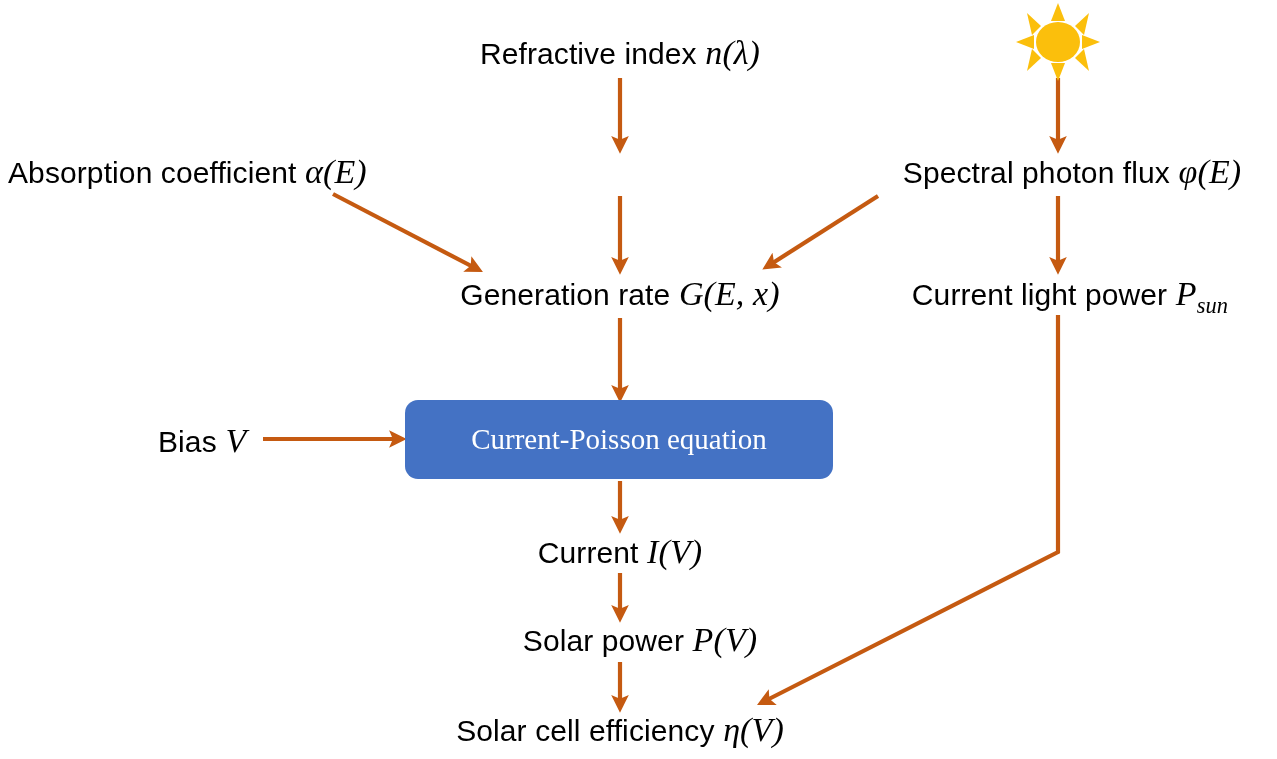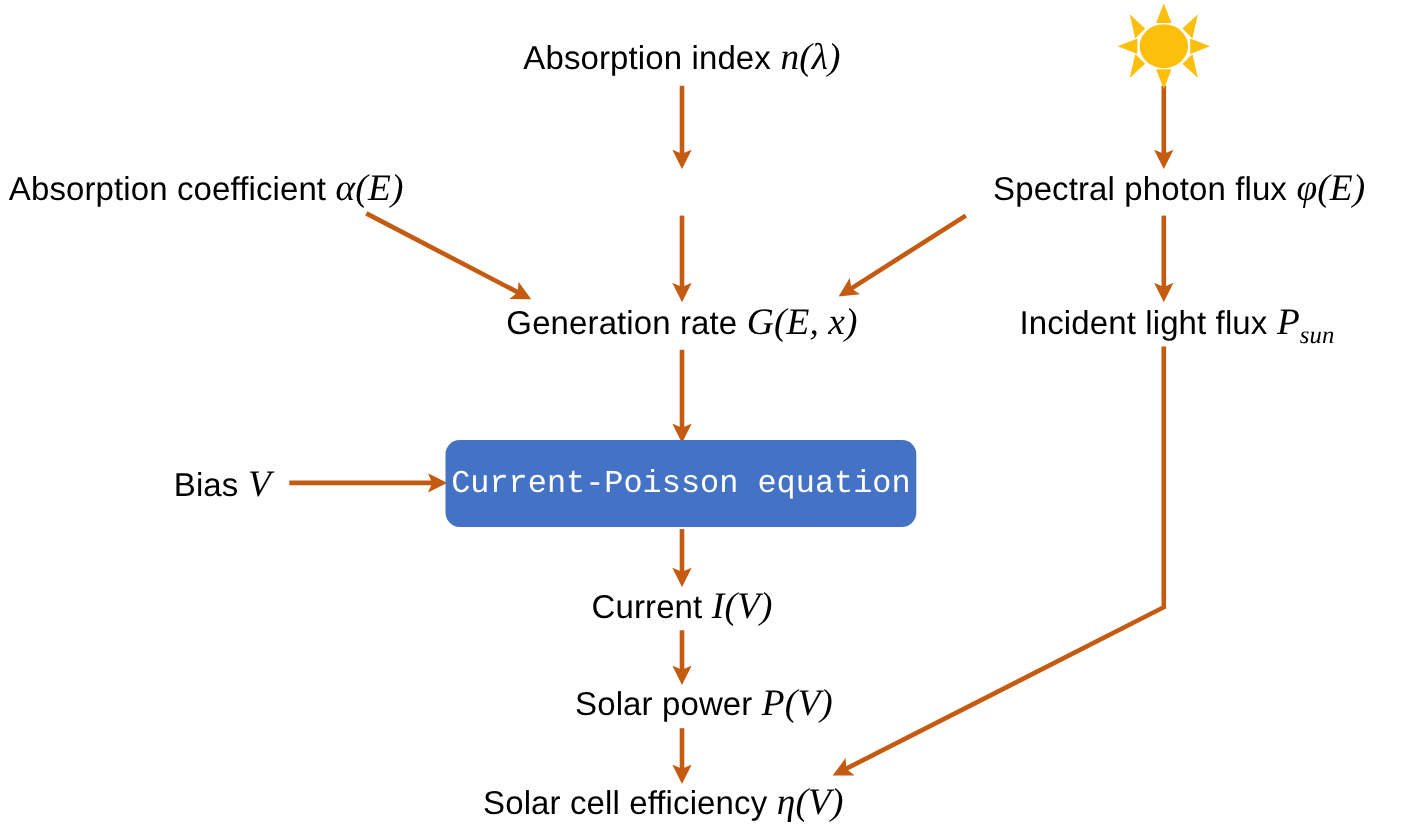--- a/index.html
+++ b/index.html
@@ -46,21 +46,21 @@
   }
   .process-box {
     position: absolute;
     display: flex;
     align-items: center;
     justify-content: center;
     border-radius: 13px;
     box-sizing: border-box;
     color: #ffffff;
     font-size: 29px;
-    font-family: Liberation Mono, monospace;
+    font-family: Liberation Serif, serif;
     white-space: nowrap;
   }
   svg.arrows {
     position: absolute;
     left: 0;
     top: 0;
     width: 1277px;
     height: 759px;
     pointer-events: none;
   }
@@ -118,53 +118,53 @@
         <polygon points="90,39 72,32 72,46"></polygon>
         <polygon points="17,10 31,23 22,32"></polygon>
         <polygon points="79,68 65,55 74,46"></polygon>
         <polygon points="79,10 65,23 74,32"></polygon>
         <polygon points="17,68 31,55 22,46"></polygon>
       </g>
     </svg>
   </div>
 
   <div class="node center" style="left:620px; top:33px;">
-    <span>Absorption index</span><span class="math">&nbsp;<span>n</span><span class="paren">(λ)</span></span>
+    <span>Refractive index</span><span class="math">&nbsp;<span>n</span><span class="paren">(λ)</span></span>
   </div>
 
   <div class="node" style="left:8px; top:152px;">
     <span>Absorption coefficient</span><span class="math">&nbsp;<span>α</span><span class="paren">(E)</span></span>
   </div>
 
 
   <div class="node center" style="left:620px; top:274px;">
     <span>Generation rate</span><span class="math">&nbsp;<span>G</span><span class="paren">(E, x)</span></span>
   </div>
 
   <div class="node center" style="left:1072px; top:152px;">
     <span>Spectral photon flux</span><span class="math">&nbsp;<span>φ</span><span class="paren">(E)</span></span>
   </div>
 
   <div class="node center" style="left:1070px; top:274px;">
-    <span>Incident light flux</span><span class="math">&nbsp;<span>P</span><span class="sub">sun</span></span>
+    <span>Current light power</span><span class="math">&nbsp;<span>P</span><span class="sub">sun</span></span>
   </div>
 
   <div class="node" style="left:158px; top:421px;text-align:center;">
     <span>Bias</span><span class="math">&nbsp;<span>V</span></span>
   </div>
 
   <div class="process-box" style="left:405px; top:400px; width:428px; height:79px; background:#4472C4;">
     <span>Current-Poisson equation</span>
   </div>
 
   <div class="node center" style="left:620px; top:532px;">
     <span>Current</span><span class="math">&nbsp;<span>I</span><span class="paren">(V)</span></span>
   </div>
 
   <div class="node center" style="left:620px; top:620px;margin-left:20px;">
     <span>Solar power</span><span class="math">&nbsp;<span>P</span><span class="paren">(V)</span></span>
   </div>
 
-  <div class="node center" style="left:603px; top:710px;">
+  <div class="node center" style="left:620px; top:710px;">
     <span>Solar cell efficiency</span><span class="math">&nbsp;<span>η</span><span class="paren">(V)</span></span>
   </div>
 
 </div>
 
 </body></html>

